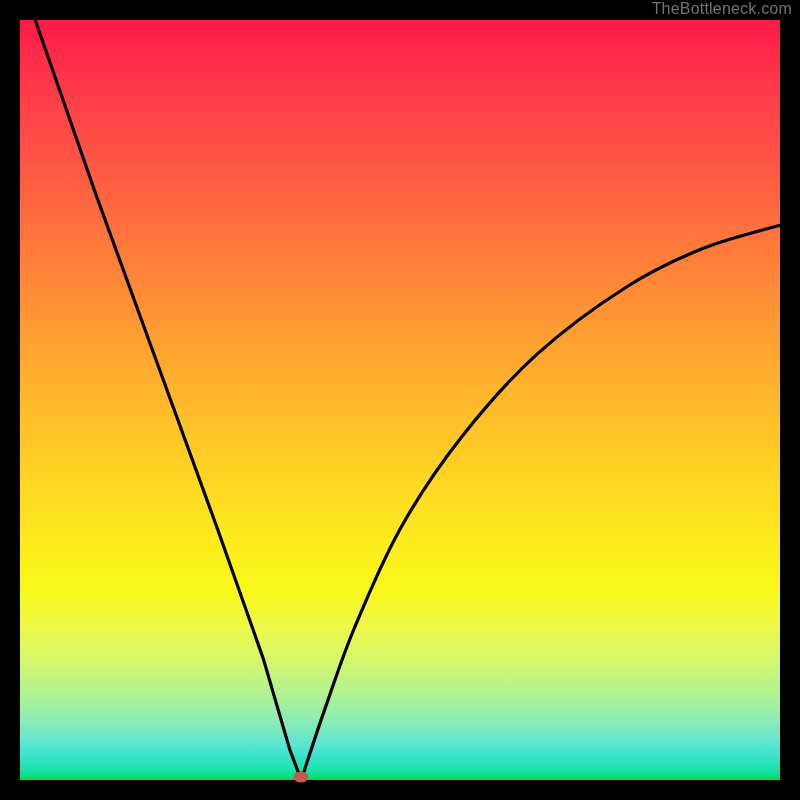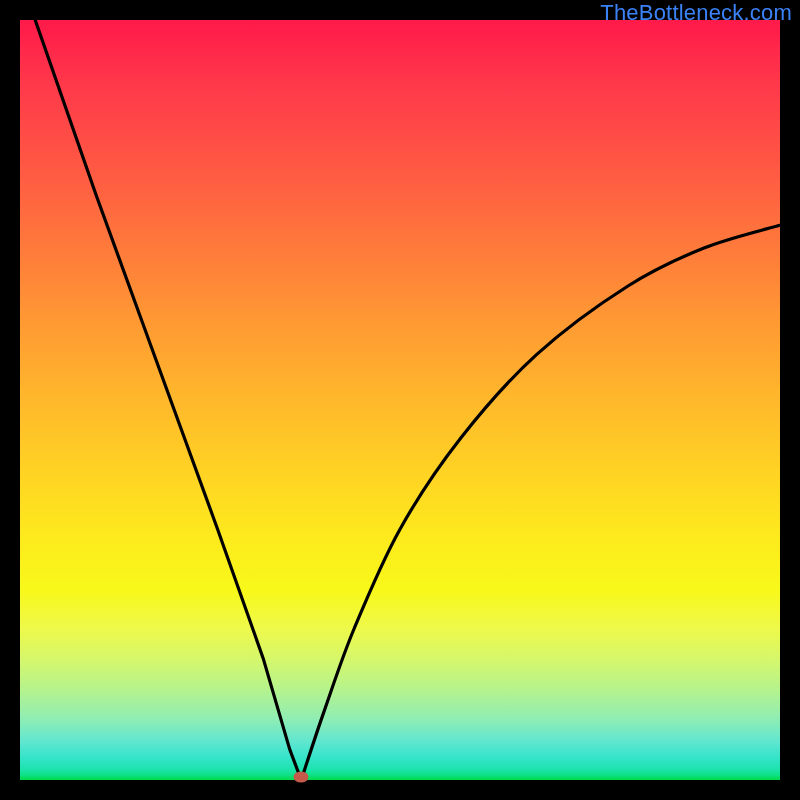--- a/index.html
+++ b/index.html
@@ -58,22 +58,22 @@
     width: 15px;
     height: 11px;
     background: #c55a4a;
     border-radius: 50%;
     transform: translate(-50%, -50%);
   }
   .watermark {
     position: absolute;
     top: 0;
     right: 8px;
-    color: #3b82f6;
-    font-size: 22px;
+    color: #737373;
+    font-size: 16px;
     font-weight: 500;
     letter-spacing: 0.2px;
     user-select: none;
   }
 </style>
 </head>
 <body>
 
 <div class="watermark">TheBottleneck.com</div>
 

